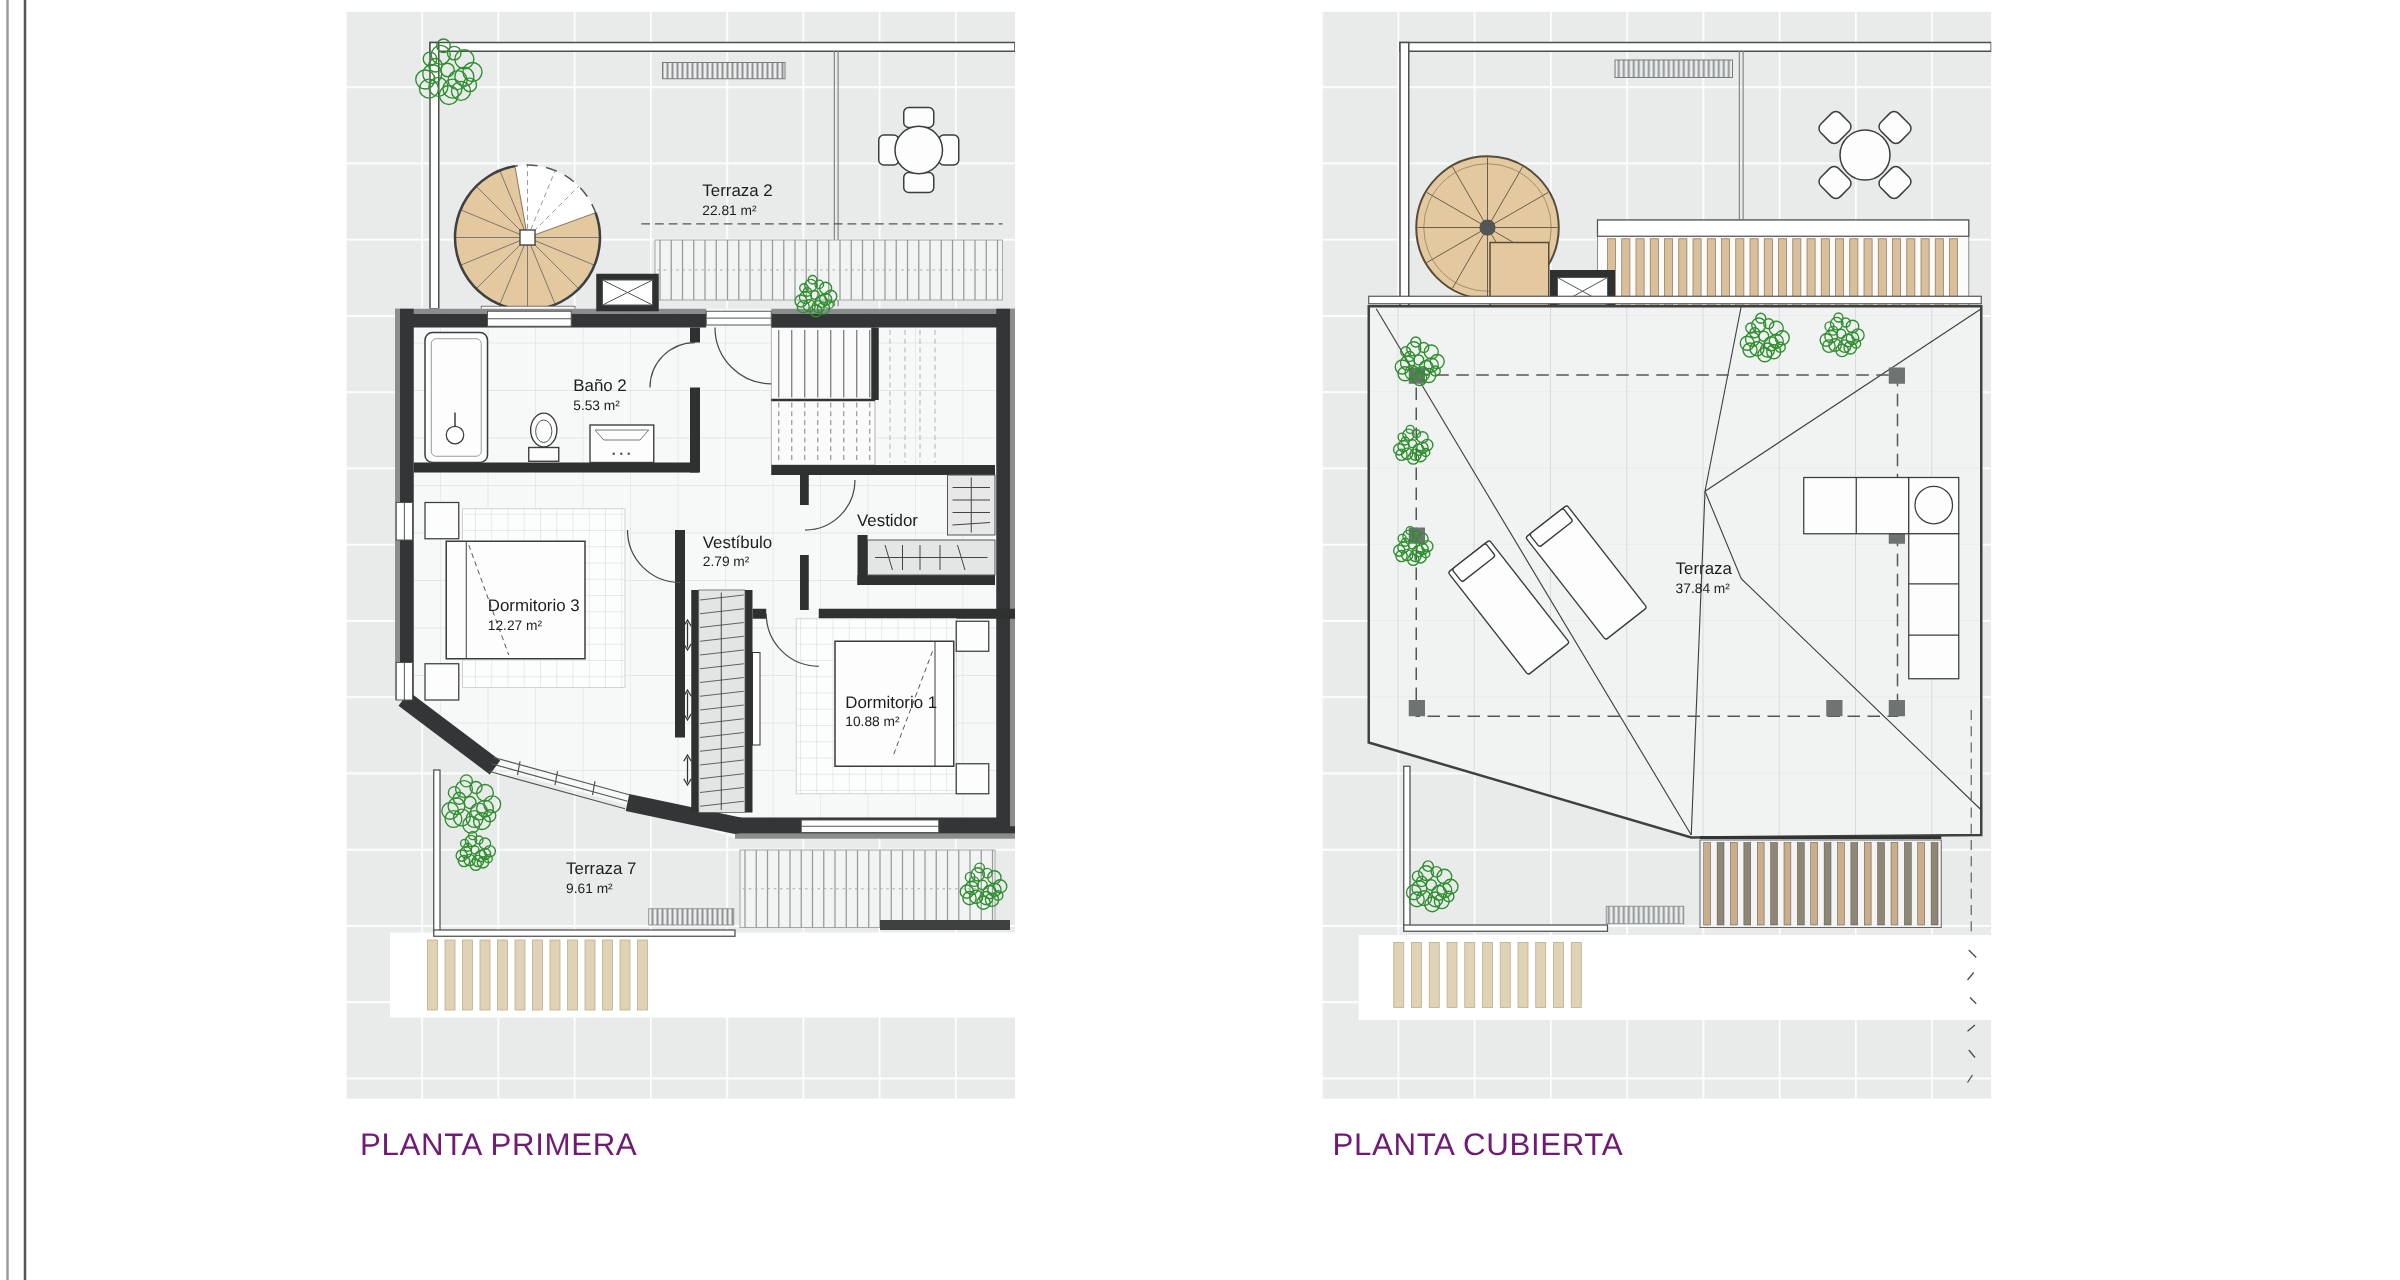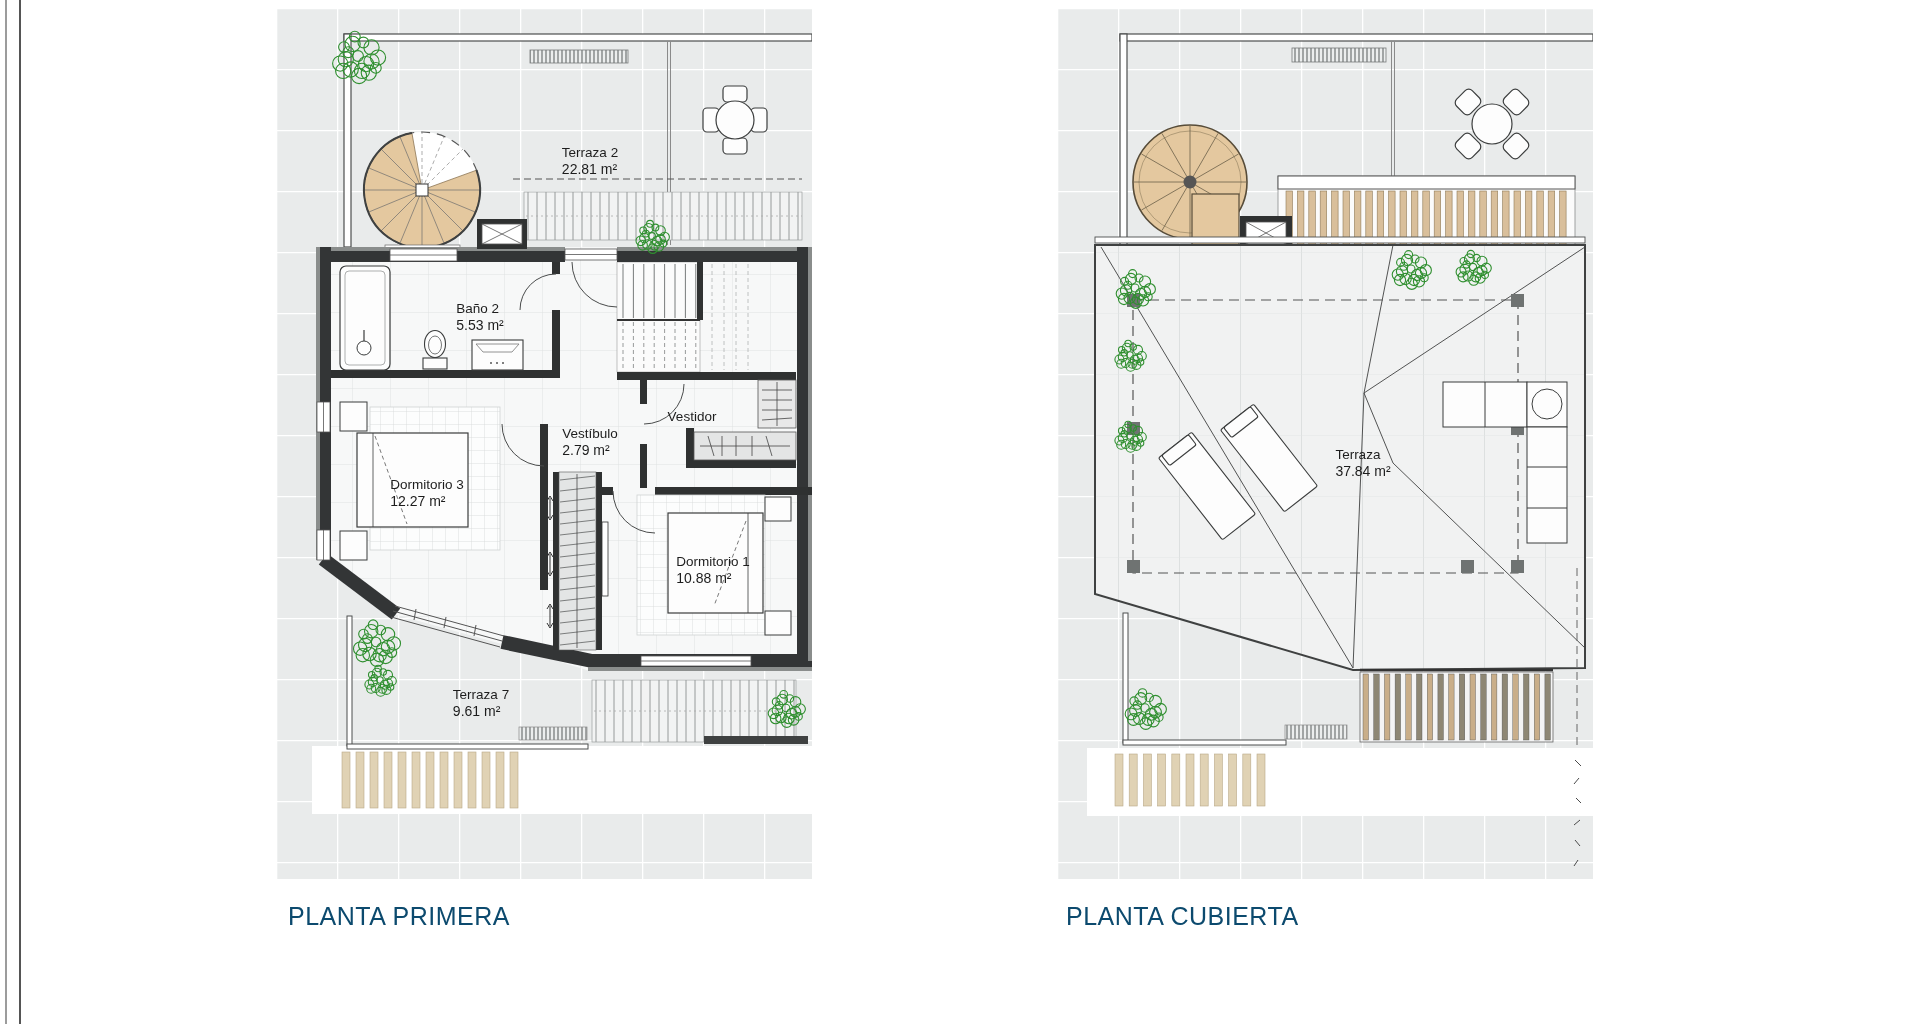--- a/index.html
+++ b/index.html
@@ -7,22 +7,22 @@
   .frame-line{position:absolute;top:0;height:100%;}
   #frame-line-outer{left:5px;width:2px;background:#9c9c9c;}
   #frame-line-inner{left:19px;width:2px;background:#555;}
   .plan{position:absolute;top:8px;width:536px;height:871px;}
   #plan-primera{left:276px;}
   #plan-cubierta{left:1057px;}
   .plan svg{position:absolute;left:0;top:0;}
   .room-label{position:absolute;transform:translateX(-50%);color:var(--label,#1d1d1d);
     white-space:nowrap;pointer-events:none;}
   .room-label .nm{font-size:13.5px;line-height:17px;}
-  .room-label .area{font-size:14px;line-height:16px;}
-  .plan-title{position:absolute;top:902px;font-size:25px;letter-spacing:0.5px;color:#0c4a6e;}
+  .room-label .area{font-size:11px;line-height:16px;}
+  .plan-title{position:absolute;top:902px;font-size:25px;letter-spacing:0.5px;color:#701a75;}
   #title-primera{left:288px;}
   #title-cubierta{left:1066px;text-align:right;}
   g.plant{stroke:var(--plant,#2f8f2f);fill:none;stroke-width:1.1;}
 </style>
 </head>
 <body>
 
 <svg width="0" height="0" style="position:absolute" aria-hidden="true">
   <defs>
     <pattern id="pat-tile" width="61" height="61" patternUnits="userSpaceOnUse">
@@ -495,21 +495,21 @@
       <div class="area">22.81 m²</div>
 </div>
 <div class="room-label" style="left:204px;top:292px">
   <div class="nm">Baño 2</div>
       <div class="area">5.53 m²</div>
 </div>
 <div class="room-label" style="left:314px;top:417px">
   <div class="nm">Vestíbulo</div>
       <div class="area">2.79 m²</div>
 </div>
-<div class="room-label" style="left:416px;top:400px">
+<div class="room-label" style="left:434px;top:400px">
   <div class="nm">Vestidor</div>
 </div>
 <div class="room-label" style="left:151px;top:468px">
   <div class="nm">Dormitorio 3</div>
       <div class="area">12.27 m²</div>
 </div>
 <div class="room-label" style="left:437px;top:545px">
   <div class="nm">Dormitorio 1</div>
       <div class="area">10.88 m²</div>
 </div>

